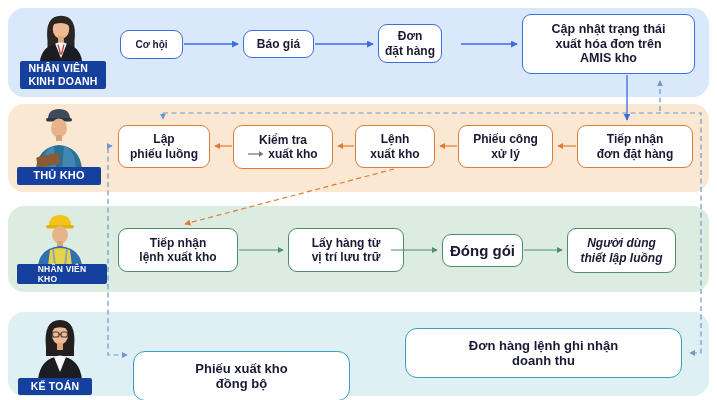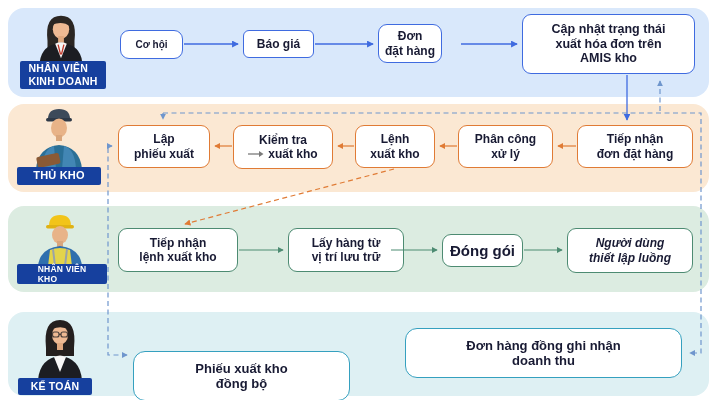--- a/index.html
+++ b/index.html
@@ -102,82 +102,82 @@
   <div class="badge" style="left:20px;top:61px;width:86px;height:28px;font-size:10.5px;">NHÂN VIÊN
 KINH DOANH</div>
   <div class="badge" style="left:17px;top:167px;width:84px;height:18px;font-size:11px;">THỦ KHO</div>
   <div class="badge" style="left:17px;top:264px;width:90px;height:20px;font-size:8.5px;">NHÂN VIÊN
 KHO</div>
   <div class="badge" style="left:18px;top:378px;width:74px;height:17px;font-size:10.5px;">KẾ TOÁN</div>
 
   <div class="node n-blue" style="left:120px;top:30px;width:63px;height:29px;font-size:10px;">
       <span class="lbl">Cơ hội</span>
     </div>
-  <div class="node n-blue" style="left:243px;top:30px;width:71px;height:28px;font-size:12px;border-radius:6px;">
+  <div class="node n-blue" style="left:243px;top:30px;width:71px;height:28px;font-size:12px;">
       <span class="lbl">Báo giá</span>
     </div>
   <div class="node n-blue" style="left:378px;top:24px;width:64px;height:39px;font-size:12px;">
       <span class="lbl">Đơn
 đặt hàng</span>
     </div>
   <div class="node n-blue" style="left:522px;top:14px;width:173px;height:60px;font-size:12.5px;">
       <span class="lbl">Cập nhật trạng thái
 xuất hóa đơn trên
 AMIS kho</span>
     </div>
 
   <div class="node n-orange" style="left:118px;top:125px;width:92px;height:43px;font-size:12px;">
       <span class="lbl">Lập
-phiếu xuất</span>
+phiếu luồng</span>
     </div>
   <div class="node n-orange" style="left:233px;top:125px;width:100px;height:44px;font-size:12px;">
     <span class="lbl">Kiểm tra</span>
     <span class="row">
       <svg class="gray-arrow-svg" width="16" height="8" viewBox="0 0 16 8">
         <line x1="0" y1="4" x2="12" y2="4" stroke="#7a7a7a" stroke-width="1.3"></line>
         <path d="M11,1 L15.5,4 L11,7 Z" fill="#7a7a7a"></path>
       </svg>
       <span class="lbl">xuất kho</span>
     </span>
   </div>
   <div class="node n-orange" style="left:355px;top:125px;width:80px;height:43px;font-size:12px;">
       <span class="lbl">Lệnh
 xuất kho</span>
     </div>
   <div class="node n-orange" style="left:458px;top:125px;width:95px;height:43px;font-size:12px;">
-      <span class="lbl">Phân công
+      <span class="lbl">Phiếu công
 xử lý</span>
     </div>
   <div class="node n-orange" style="left:577px;top:125px;width:116px;height:43px;font-size:12px;">
       <span class="lbl">Tiếp nhận
 đơn đặt hàng</span>
     </div>
 
   <div class="node n-green" style="left:118px;top:228px;width:120px;height:44px;font-size:12px;">
       <span class="lbl">Tiếp nhận
 lệnh xuất kho</span>
     </div>
   <div class="node n-green" style="left:288px;top:228px;width:116px;height:44px;font-size:12px;">
       <span class="lbl">Lấy hàng từ
 vị trí lưu trữ</span>
     </div>
   <div class="node n-green" style="left:442px;top:234px;width:81px;height:33px;font-size:15px;">
       <span class="lbl">Đóng gói</span>
     </div>
-  <div class="node n-green italic" style="left:567px;top:228px;width:126px;height:45px;font-size:12px;">
+  <div class="node n-green italic" style="left:567px;top:228px;width:109px;height:45px;font-size:12px;">
       <span class="lbl">Người dùng
 thiết lập luồng</span>
     </div>
 
   <div class="node n-teal" style="left:133px;top:328px;width:217px;height:50px;font-size:13px;margin-top:23px;">
       <span class="lbl">Phiếu xuất kho
 đồng bộ</span>
     </div>
   <div class="node n-teal" style="left:405px;top:328px;width:277px;height:50px;font-size:13px;">
-      <span class="lbl">Đơn hàng đồng ghi nhận
+      <span class="lbl">Đơn hàng lệnh ghi nhận
 doanh thu</span>
     </div>
 
   <svg class="overlay" width="717" height="400" viewBox="0 0 717 400">
     <defs>
       <marker id="m-blue" viewBox="0 0 10 10" refX="7" refY="4" markerWidth="6.5" markerHeight="6.5" orient="auto-start-reverse">
           <path d="M0,0 L8,4 L0,8 Z" class="f-blue"></path>
         </marker>
       <marker id="m-orange" viewBox="0 0 10 10" refX="7" refY="4" markerWidth="6.5" markerHeight="6.5" orient="auto-start-reverse">
           <path d="M0,0 L8,4 L0,8 Z" class="f-orange"></path>

